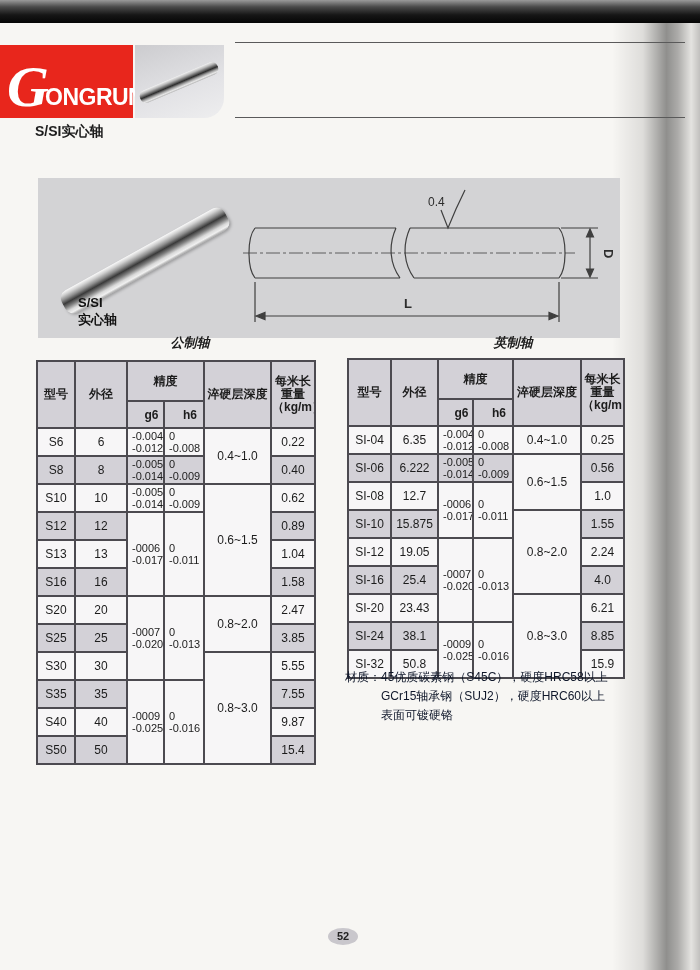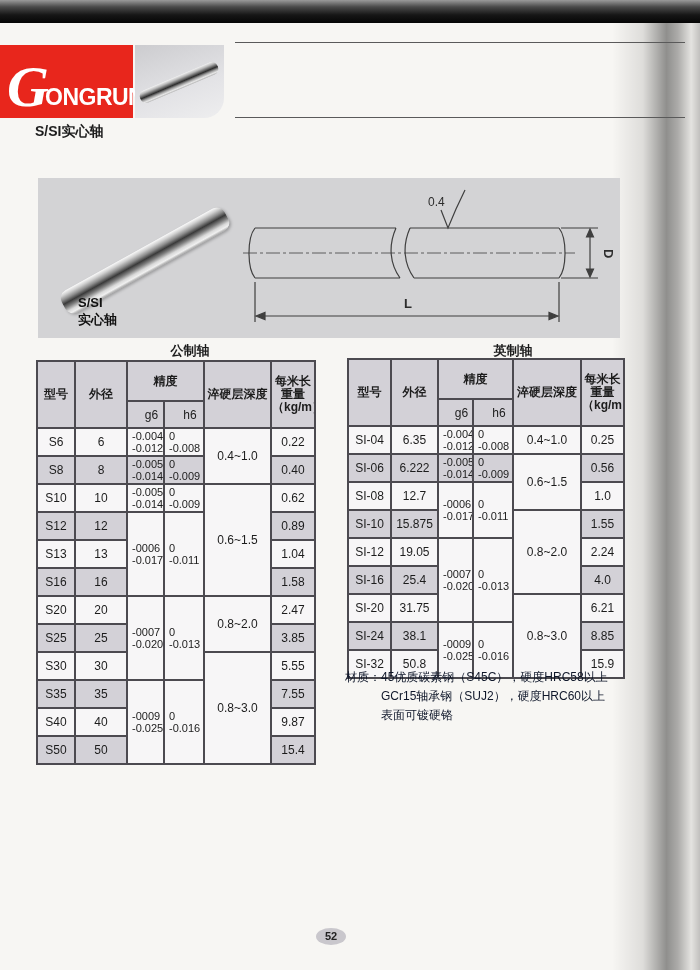--- a/index.html
+++ b/index.html
@@ -37,49 +37,49 @@
   .panel{position:absolute;left:38px;top:178px;width:582px;height:160px;background:#d3d3d5;}
   .photo-shaft{position:absolute;left:14px;top:70px;width:186px;height:25px;
     transform:rotate(-29deg);border-radius:9px;
     background:linear-gradient(180deg,#fafafa 0%,#cfcfcf 14%,#8d8d8d 30%,#3a3a3a 46%,#808080 62%,#d9d9d9 78%,#f0f0f0 90%,#a8a8a8 100%);
     box-shadow:1px 2px 3px rgba(0,0,0,0.25);}
   .photo-label{position:absolute;left:40px;top:116px;width:120px;text-align:left;
     font-size:13px;font-weight:bold;line-height:17px;color:#111;}
   .panel svg{position:absolute;left:0;top:0;}
 
   
-  .caption{position:absolute;top:342px;font-size:13px;font-weight:bold;text-align:center;}
+  .caption{position:absolute;top:334px;font-size:13px;font-weight:bold;text-align:center;font-style:italic;}
   .cap-metric{left:51px;width:278px;}
   .cap-imperial{left:375px;width:276px;}
 
   
   table.spec{position:absolute;border-collapse:collapse;table-layout:fixed;
     background:#f7f6f7;}
   table.spec th,table.spec td{border:2px solid #4c4a50;padding:0;overflow:hidden;}
   table.spec th{background:#d3d1d7;font-size:12px;font-weight:bold;text-align:center;}
   table.spec td{font-size:12px;text-align:center;height:26px;background:#f7f6f7;}
   table.spec td.p{font-size:11px;text-align:left;padding-left:4px;line-height:12px;}
   table.spec td.sh,table.spec th{}
   table.spec .sh{background:#d3d1d7;}
   .pre{white-space:pre-line;}
   table.spec tr.h1 th{height:38px;}
-  table.spec tr.h2 th{height:25px;font-weight:normal;padding-left:12px;}
+  table.spec tr.h2 th{height:25px;font-weight:bold;padding-left:12px;}
   th.wh{font-size:11px;line-height:13px;font-weight:bold;}
   th.dh{font-size:11px;}
   #t-metric{left:36px;top:360px;width:278px;}
   #t-imperial{left:347px;top:358px;width:276px;}
 
   
   .notes{position:absolute;left:345px;top:668px;width:320px;display:flex;
     font-size:12px;line-height:19px;color:#0f172a;}
   .notes .lbl{flex:0 0 auto;white-space:nowrap;}
   .notes .lines div{white-space:nowrap;}
 
   
-  .pageno{position:absolute;left:316px;top:928px;width:30px;height:17px;
+  .pageno{position:absolute;left:328px;top:928px;width:30px;height:17px;
     background:#c9c7cc;border-radius:50%;text-align:center;
     font-size:11px;font-weight:bold;line-height:17px;color:#222;}
 </style>
 </head>
 <body>
 
 <div class="scan-top"></div>
 <div class="scan-right"></div>
 <div class="rule r1"></div>
 <div class="rule r2"></div>
@@ -307,21 +307,21 @@
 -0.013</td>
     <td>2.24</td>
   </tr>
   <tr>
     <td class="sh">SI-16</td>
     <td class="sh">25.4</td>
     <td class="sh">4.0</td>
   </tr>
   <tr>
     <td>SI-20</td>
-    <td>31.75</td>
+    <td>23.43</td>
     <td rowspan="3">0.8~3.0</td>
     <td>6.21</td>
   </tr>
   <tr>
     <td class="sh">SI-24</td>
     <td class="sh">38.1</td>
     <td rowspan="2" class="p pre">-0009
 -0.025</td>
     <td rowspan="2" class="p pre">0
 -0.016</td>

